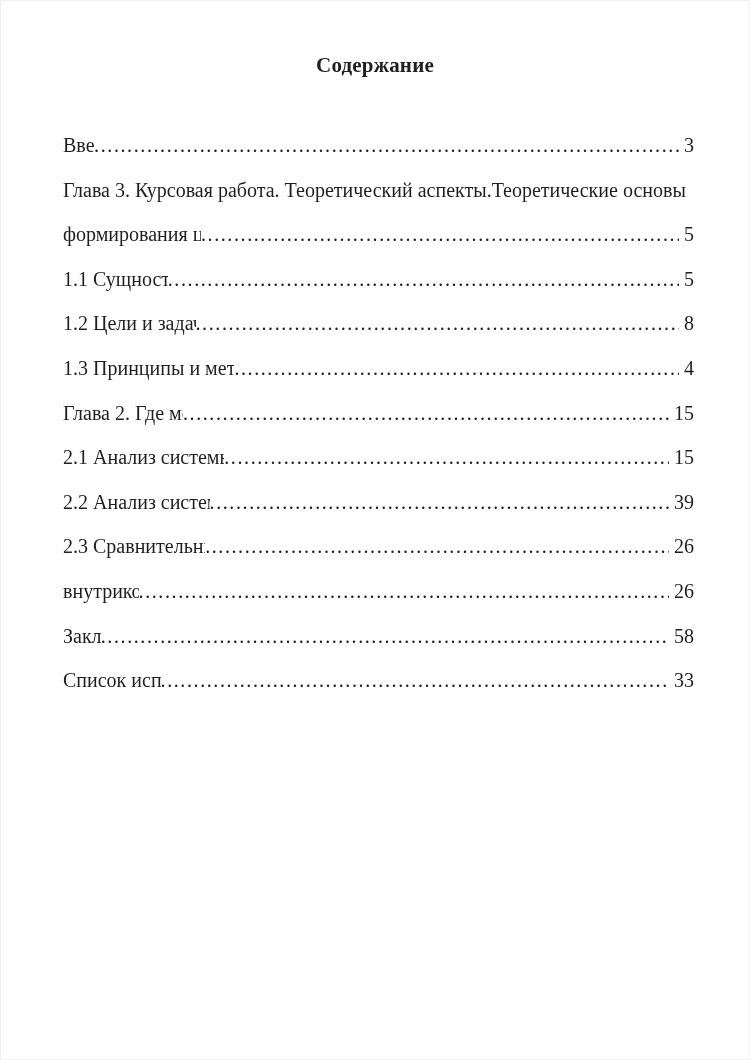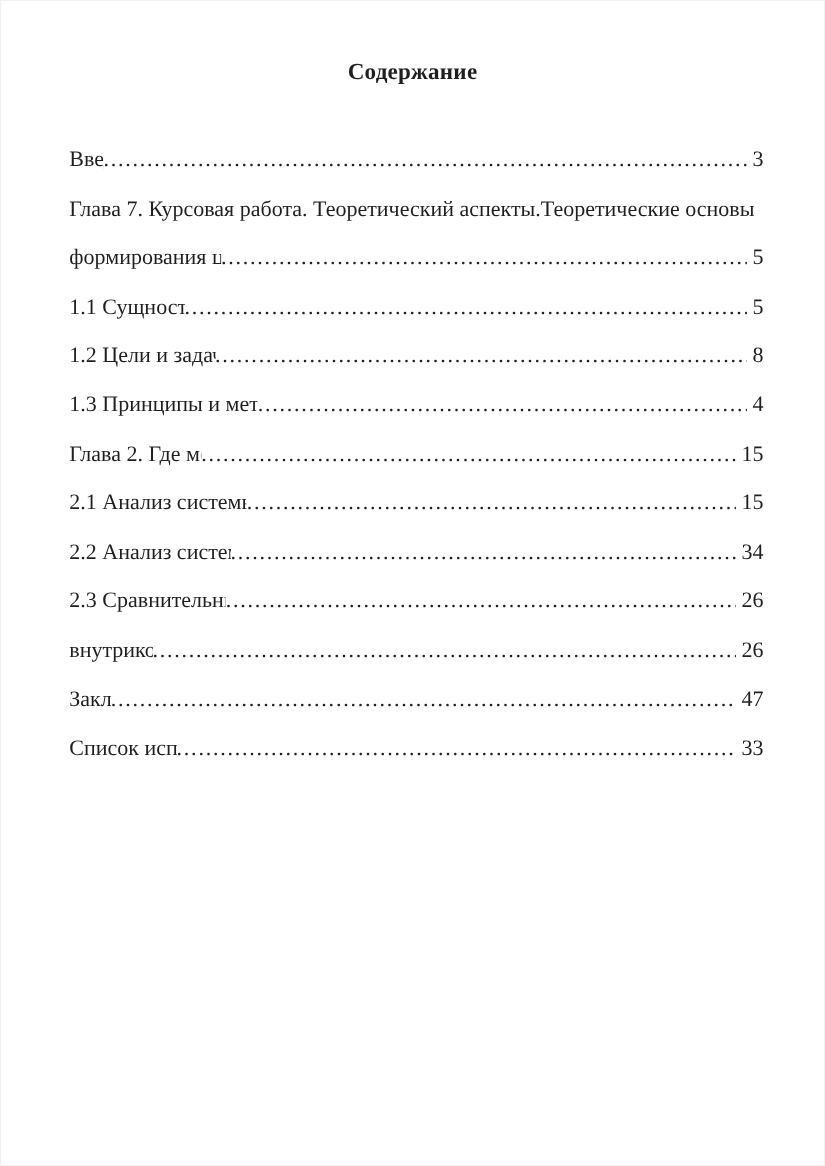--- a/index.html
+++ b/index.html
@@ -62,21 +62,21 @@
 
   <div class="toc">
 
     <div class="toc-row">
       <span class="toc-text">Введение </span>
       <span class="toc-dots">....................................................................................................................................................................................................................................................</span>
       <span class="toc-page">3</span>
     </div>
 
     <div class="toc-row">
-      <span class="toc-text">Глава 7. Курсовая работа. Теоретический аспекты.Теоретические основы</span>
+      <span class="toc-text">Глава 3. Курсовая работа. Теоретический аспекты.Теоретические основы</span>
     </div>
 
     <div class="toc-row">
       <span class="toc-text">формирования целей системы управления персоналом</span>
       <span class="toc-dots">....................................................................................................................................................................................................................................................</span>
       <span class="toc-page">5</span>
     </div>
 
     <div class="toc-row">
       <span class="toc-text">1.1 Сущность управления персоналом </span>
@@ -104,39 +104,39 @@
 
     <div class="toc-row">
       <span class="toc-text">2.1 Анализ системы управления персоналом в компании «Евросеть»</span>
       <span class="toc-dots">....................................................................................................................................................................................................................................................</span>
       <span class="toc-page">15</span>
     </div>
 
     <div class="toc-row">
       <span class="toc-text">2.2 Анализ системы управления персоналом в компании "Б"</span>
       <span class="toc-dots">....................................................................................................................................................................................................................................................</span>
-      <span class="toc-page">34</span>
+      <span class="toc-page">39</span>
     </div>
 
     <div class="toc-row">
       <span class="toc-text">2.3 Сравнительный анализ эффективности использования</span>
       <span class="toc-dots">....................................................................................................................................................................................................................................................</span>
       <span class="toc-page">26</span>
     </div>
 
     <div class="toc-row">
       <span class="toc-text">внутрикорпоративного PR </span>
       <span class="toc-dots">....................................................................................................................................................................................................................................................</span>
       <span class="toc-page">26</span>
     </div>
 
     <div class="toc-row">
       <span class="toc-text">Заключение </span>
       <span class="toc-dots">....................................................................................................................................................................................................................................................</span>
-      <span class="toc-page">47</span>
+      <span class="toc-page">58</span>
     </div>
 
     <div class="toc-row">
       <span class="toc-text">Список использованной литературы</span>
       <span class="toc-dots">....................................................................................................................................................................................................................................................</span>
       <span class="toc-page">33</span>
     </div>
 
   </div>
 </div>

